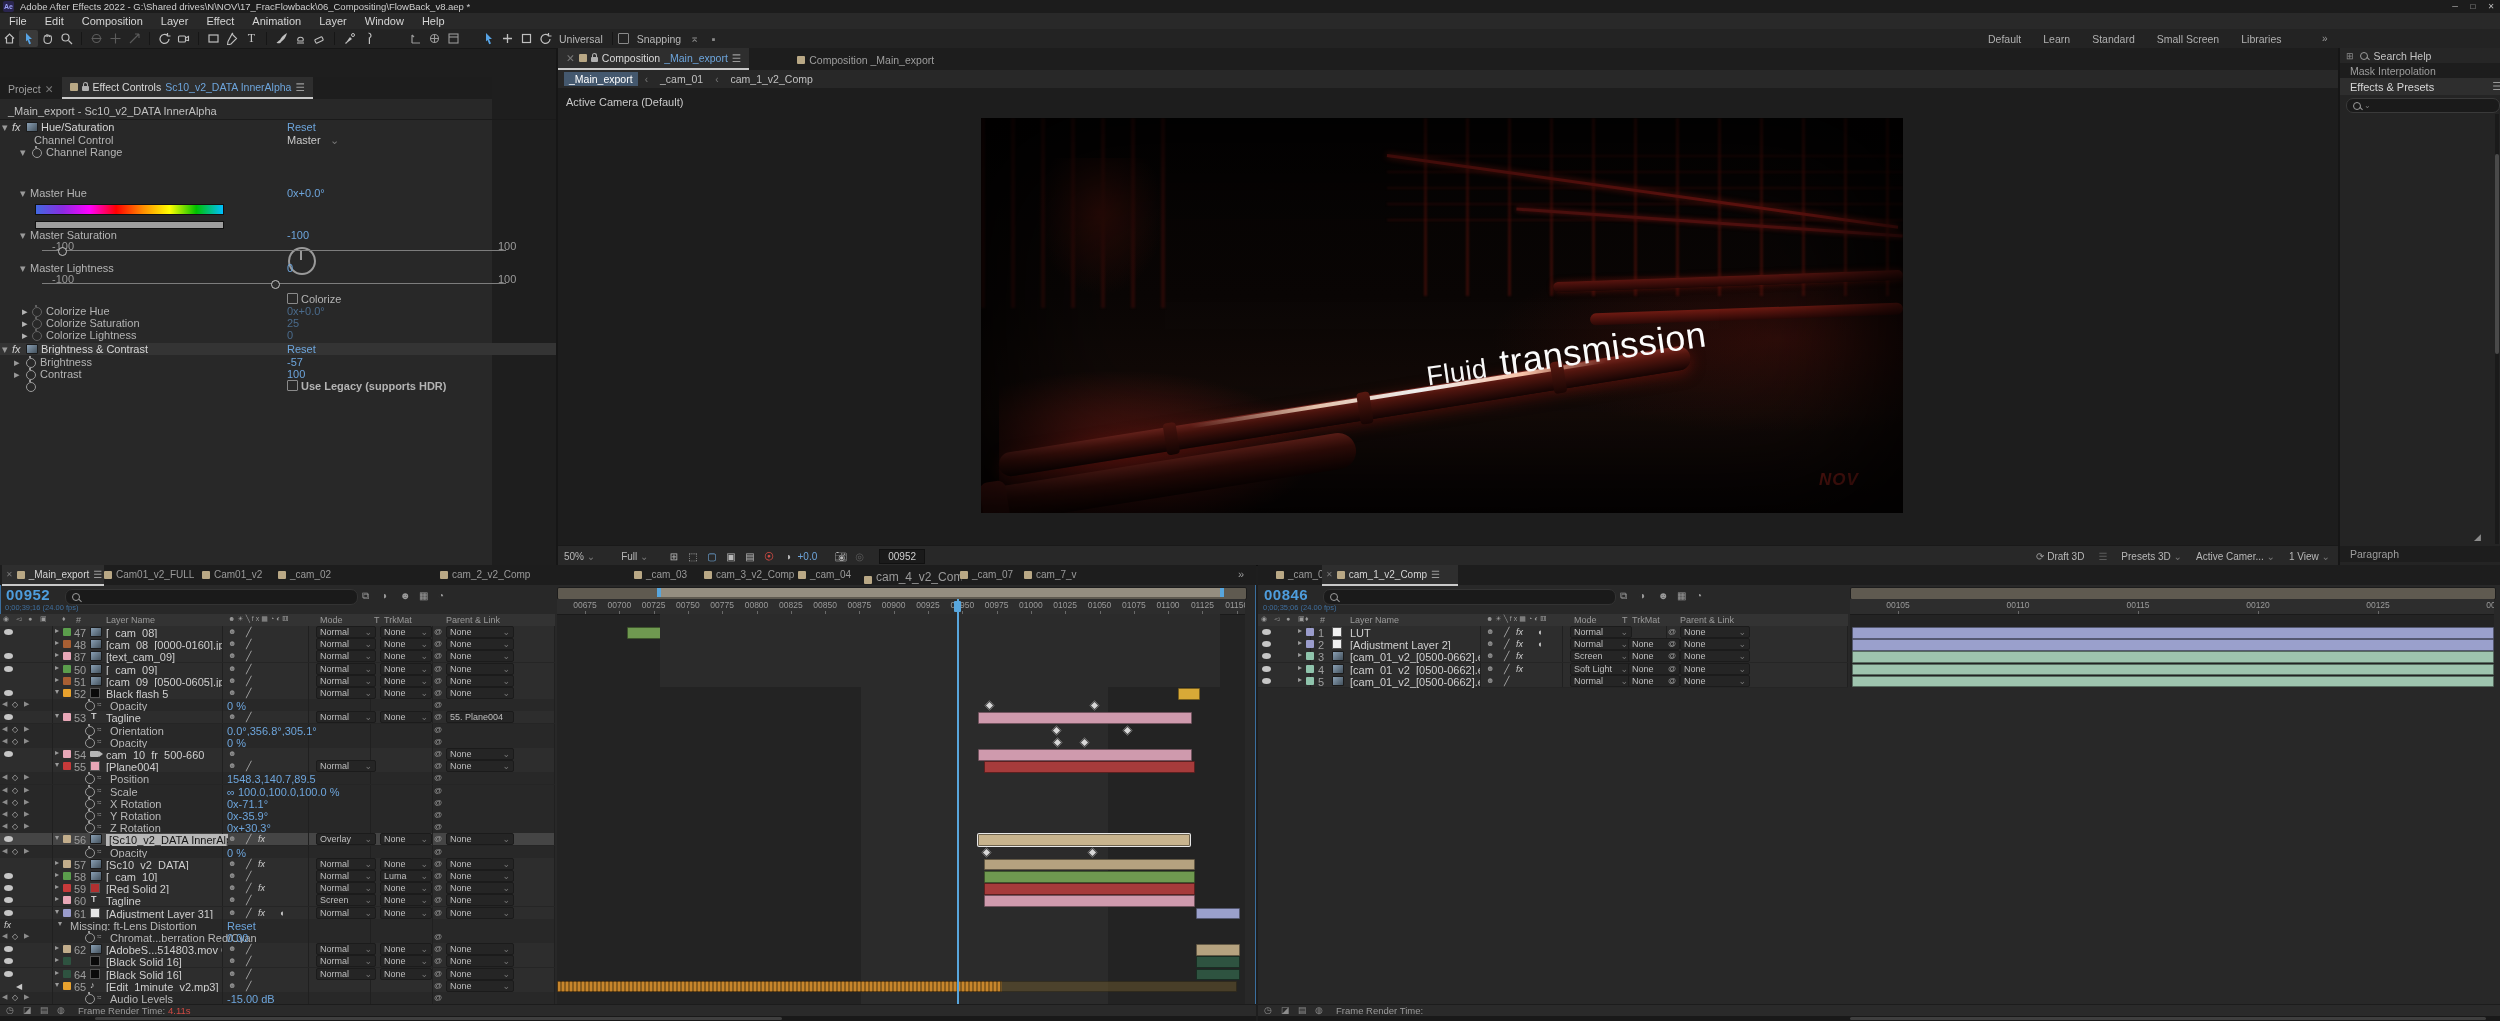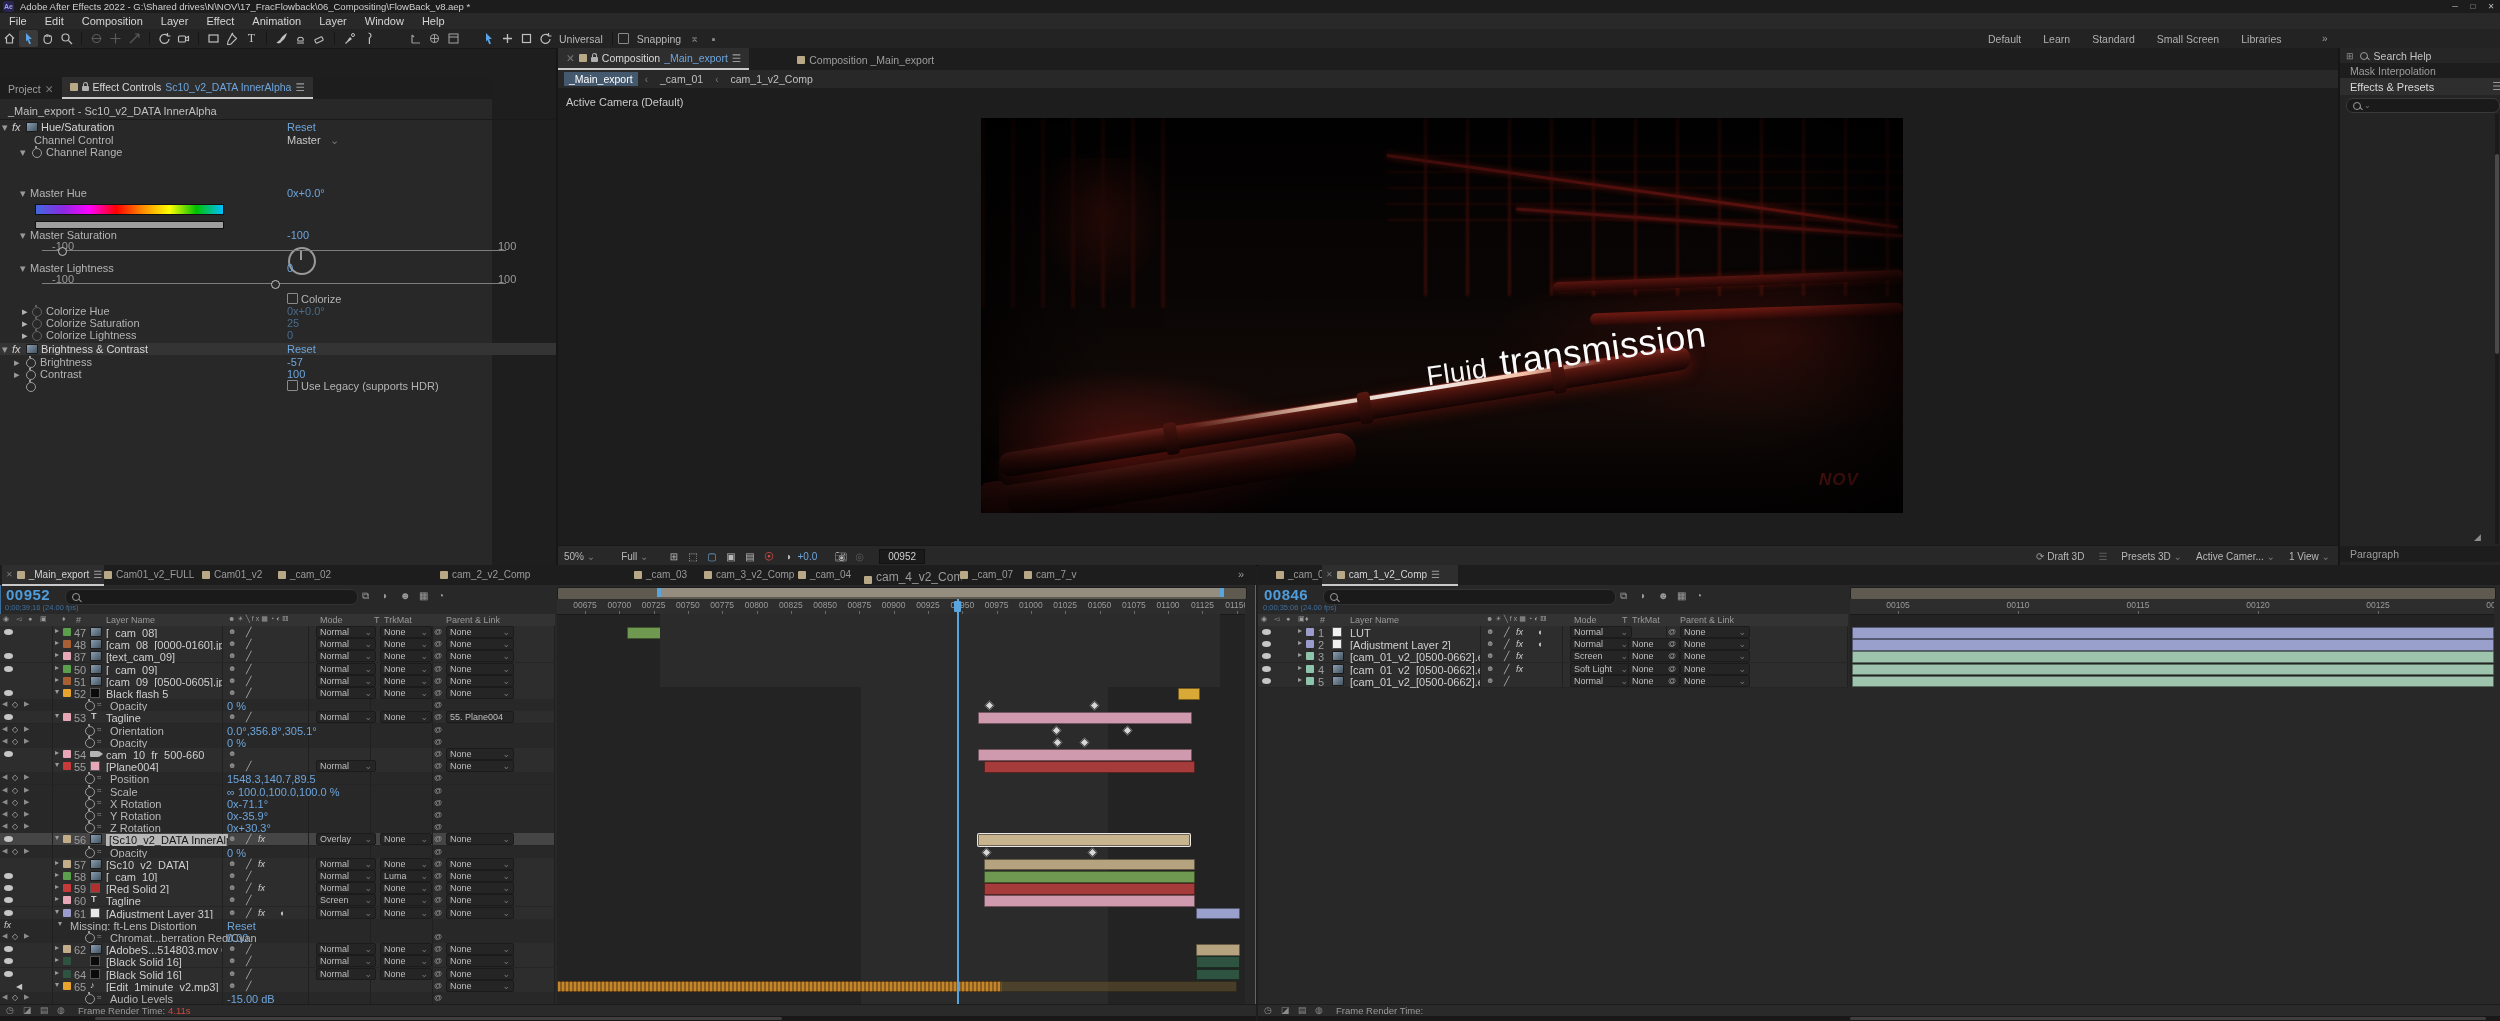--- a/index.html
+++ b/index.html
@@ -335,21 +335,21 @@
       <span class="sw" style="position:absolute;left:26px;top:2px;"></span>
       <span style="left:40px;">Brightness</span>
       <span class="blue" style="left:287px;">-57</span>
     </div>
     <div class="ecrow" style="top:291px;">
       <span style="left:14px;color:#9a9a9a;">▸</span>
       <span class="sw" style="position:absolute;left:26px;top:2px;"></span>
       <span style="left:40px;">Contrast</span>
       <span class="blue" style="left:287px;">100</span>
     </div>
-    <div class="ecrow" style="top:303px;">
+    <div class="ecrow" style="top:303px;font-weight:bold;">
       <span class="sw" style="position:absolute;left:26px;top:2px;"></span>
       <span class="chk" style="position:absolute;left:287px;top:0;"></span>
       <span style="left:301px;">Use Legacy (supports HDR)</span>
     </div>
   </div>
 
   <div class="panel" id="comp-panel" style="left:558px;top:48px;width:1780px;height:517px;">
     <div class="ptabrow">
       <div class="ptab on">
         <span style="color:#777;">✕</span>

